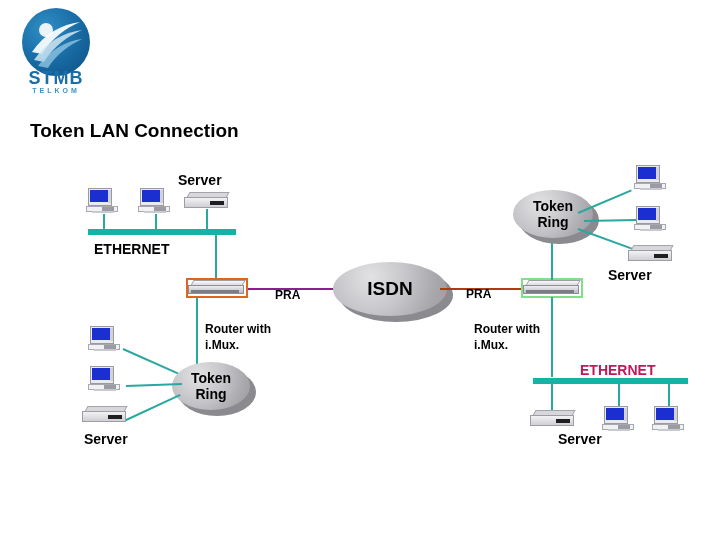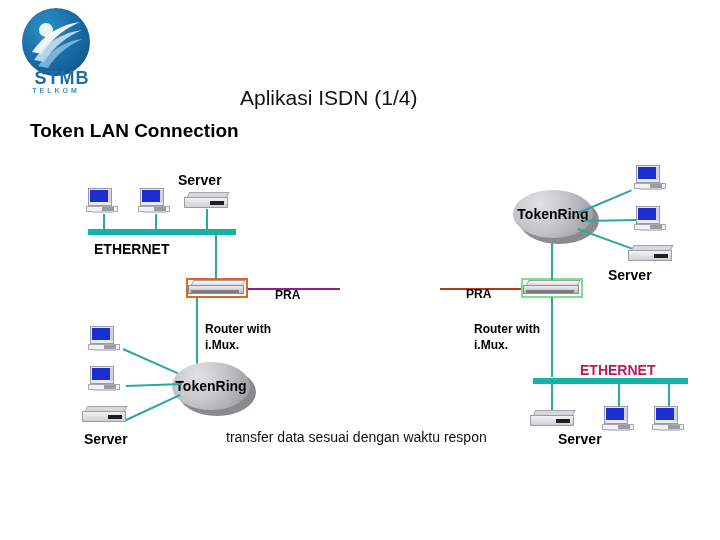--- a/index.html
+++ b/index.html
@@ -4,21 +4,21 @@
 <style>
   html,body{margin:0;padding:0;background:#ffffff;}
   body{width:720px;height:540px;overflow:hidden;
        font-family:"Liberation Sans", sans-serif;}
   #stage{position:relative;width:720px;height:540px;background:#fff;}
 
   
   .logo{position:absolute;left:8px;top:8px;width:96px;height:84px;}
   .logo-disc{position:absolute;left:14px;top:0;width:68px;height:68px;border-radius:50%;
     background:radial-gradient(circle at 34% 30%, #2f8fc4 0%, #1b6fa8 45%, #115b92 78%, #0d4f81 100%);}
-  .logo-text{position:absolute;left:6px;top:62px;width:96px;text-align:center;
+  .logo-text{position:absolute;left:0;top:62px;width:96px;text-align:center;
     font-weight:bold;font-size:18px;color:#1b6fa8;letter-spacing:1px;line-height:17px;}
   .logo-sub{position:absolute;left:0;top:79px;width:96px;text-align:center;
     font-weight:bold;font-size:7px;color:#3a93c4;letter-spacing:3px;}
 
   
   .title{position:absolute;left:240px;top:86px;font-size:21px;color:#111;white-space:nowrap;}
   .subtitle{position:absolute;left:30px;top:120px;font-size:19px;font-weight:bold;color:#000;white-space:nowrap;}
 
   
   .lbl{position:absolute;font-weight:bold;color:#000;white-space:nowrap;}
@@ -68,42 +68,41 @@
   .rtr.orange .shell{border:2px solid #e0671a;}
   .rtr.green .shell{border:2px solid #7fe08a;}
 
   
   .cloud{position:absolute;}
   .cloud .shadow{position:absolute;left:6px;top:6px;width:100%;height:100%;border-radius:50%;
     background:#8a8a8f;}
   .cloud .face{position:absolute;left:0;top:0;width:100%;height:100%;border-radius:50%;
     background:radial-gradient(circle at 33% 28%, #e2e2e4 0%, #c6c6ca 42%, #a8a8ad 75%, #9a9a9f 100%);}
   .cloud .txt{position:absolute;left:0;top:0;width:100%;height:100%;
-    display:flex;align-items:center;justify-content:center;
+    display:flex;flex-direction:column;align-items:center;justify-content:center;
     font-weight:bold;color:#000;line-height:16px;text-align:center;}
 </style>
 </head>
 <body>
 
 <div id="stage">
 
   <div class="logo">
     <div class="logo-disc">
       <svg width="68" height="68" viewBox="0 0 68 68">
         <path d="M10 44 C22 26, 40 16, 58 14 C44 20, 30 30, 20 46 Z" fill="#ffffff" opacity="0.92"></path>
         <path d="M12 52 C24 34, 42 24, 60 22 C46 28, 32 38, 22 54 Z" fill="#cfe6f2" opacity="0.85"></path>
         <circle cx="24" cy="22" r="7" fill="#ffffff" opacity="0.9"></circle>
         <path d="M16 58 C28 42, 44 33, 60 31 C48 37, 34 46, 26 60 Z" fill="#9fd0e8" opacity="0.7"></path>
       </svg>
     </div>
     <div class="logo-text">STMB</div>
     <div class="logo-sub">TELKOM</div>
   </div>
 
-  <div class="title">Aplikasi ISDN (1/4)</div>
   <div class="subtitle">Token LAN Connection</div>
 
   <div class="lbl net" style="left:178px;top:172px;">Server</div>
 
   <div class="pc" style="left:86px;top:188px;">
     <div class="mon"></div>
       <div class="scr"></div>
       <div class="mon-r"></div>
     <div class="base"></div>
       <div class="kb"></div>
@@ -139,20 +138,25 @@
       <div class="stripe"></div>
   </div>
   <div class="lbl small" style="left:275px;top:272px;">PRA</div>
   <div class="lbl small" style="left:205px;top:306px;">Router with</div>
   <div class="lbl small" style="left:205px;top:322px;">i.Mux.</div>
 
   <div class="link-pra-left" style="left:248px;top:288px;width:92px;"></div>
 
   <div class="link v" style="left:196px;top:298px;height:66px;"></div>
 
+  <div class="cloud" style="left:333px;top:262px;width:114px;height:54px;">
+    <div class="shadow"></div>
+    <div class="face"></div>
+    <div class="txt" style="font-size:19px;">ISDN</div>
+  </div>
 
   <div class="link-pra-right" style="left:440px;top:288px;width:86px;"></div>
 
   <div class="rtr green" style="left:521px;top:278px;">
     <div class="shell"></div>
     <div class="top"></div>
       <div class="body"></div>
       <div class="stripe"></div>
   </div>
   <div class="lbl small" style="left:466px;top:271px;">PRA</div>
@@ -258,15 +262,14 @@
   <div class="pc" style="left:652px;top:406px;">
     <div class="mon"></div>
       <div class="scr"></div>
       <div class="mon-r"></div>
     <div class="base"></div>
       <div class="kb"></div>
       <div class="foot"></div>
   </div>
   <div class="lbl net" style="left:558px;top:431px;">Server</div>
 
-  <div class="body-text" style="left:226px;top:428px;">transfer data sesuai dengan waktu respon</div>
 
 </div>
 
 </body></html>

